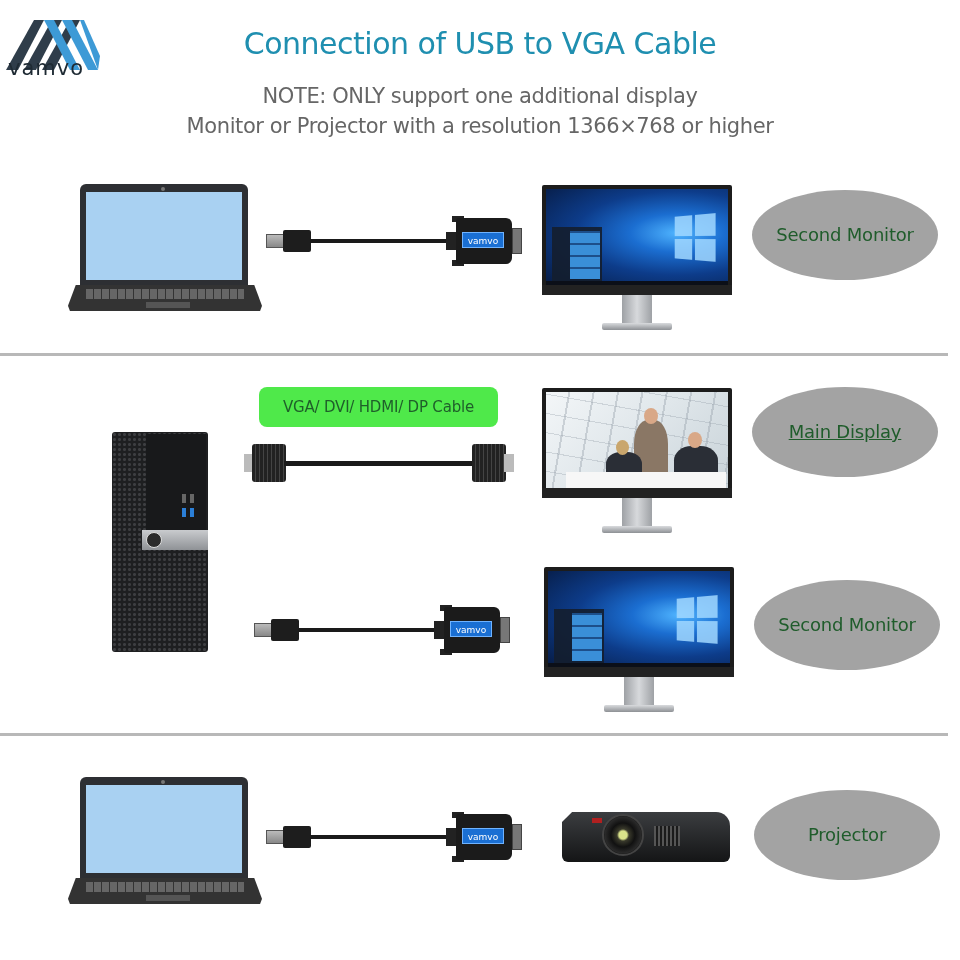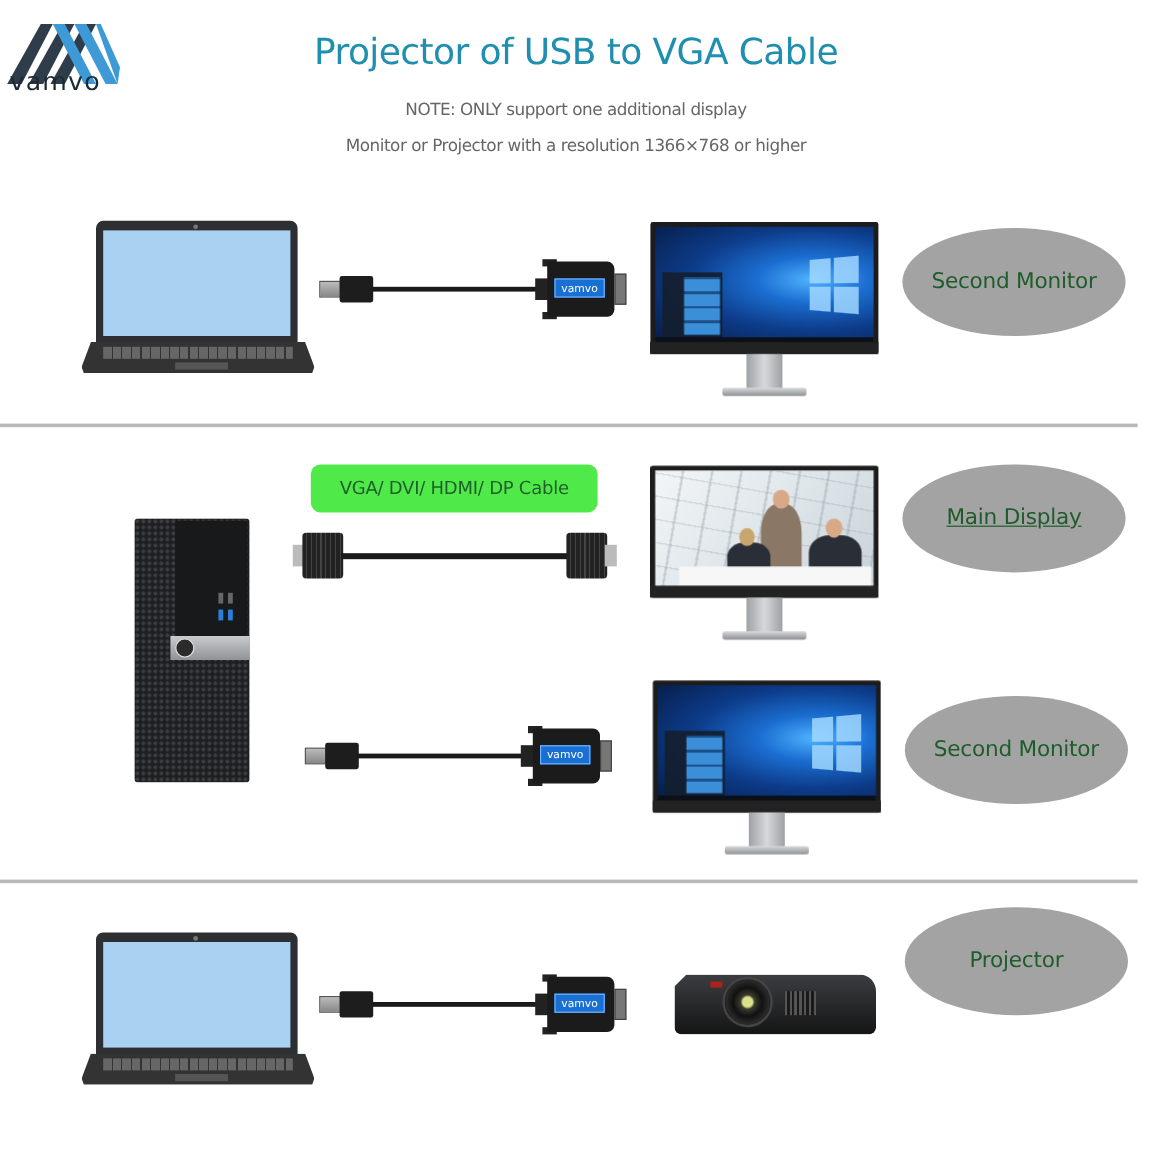--- a/index.html
+++ b/index.html
@@ -4,21 +4,21 @@
 <style>
   * { box-sizing: border-box; margin: 0; padding: 0; }
   html, body { width: 960px; height: 960px; background: #ffffff; overflow: hidden; }
   body { position: relative; font-family: "DejaVu Sans", sans-serif; }
   .abs { position: absolute; }
 
   
   .logo { left: 4px; top: 6px; width: 96px; height: 76px; }
   .logo-word { left: 8px; top: 56px; font-family: "DejaVu Sans", sans-serif; font-size: 21px; color: #1e2a33; letter-spacing: 1px; }
   .title { left: 0; width: 960px; top: 26px; text-align: center; font-family: "DejaVu Sans", sans-serif; font-size: 30px; color: #1f8fb0; letter-spacing: -0.5px; }
-  .note { left: 0; width: 960px; text-align: center; font-size: 14px; color: #666; letter-spacing: -0.4px; }
+  .note { left: 0; width: 960px; text-align: center; font-size: 21px; color: #666; letter-spacing: -0.4px; }
   .note1 { top: 84px; }
   .note2 { top: 114px; }
 
   
   .divider { left: 0; width: 948px; height: 3px; background: #b8b8b8; }
 
   
   .laptop { width: 200px; height: 130px; }
   .laptop .lid { position: absolute; left: 14px; top: 0; width: 168px; height: 103px; background: #2d2f33; border-radius: 6px 6px 2px 2px; }
   .laptop .cam { position: absolute; left: 81px; top: 3px; width: 4px; height: 4px; border-radius: 50%; background: #777; }
@@ -91,21 +91,21 @@
 <svg class="abs logo" viewBox="0 0 96 56">
   <polygon points="2,54 30,4 40,4 14,54" fill="#2f3d4a"></polygon>
   <polygon points="20,54 48,4 58,4 32,54" fill="#2f3d4a"></polygon>
   <polygon points="38,54 66,4 76,4 50,54" fill="#2f3d4a"></polygon>
   <polygon points="40,4 50,4 76,54 66,54" fill="#3d9ad6"></polygon>
   <polygon points="58,4 68,4 94,54 84,54" fill="#3d9ad6"></polygon>
   <polygon points="76,4 80,4 96,40 94,54" fill="#3d9ad6"></polygon>
 </svg>
 <div class="abs logo-word">vamvo</div>
 
-<div class="abs title">Projector of USB  to  VGA Cable</div>
+<div class="abs title">Connection of USB  to  VGA Cable</div>
 <div class="abs note note1">NOTE: ONLY support one additional display</div>
 <div class="abs note note2">Monitor or Projector with a resolution 1366×768 or higher</div>
 
 <div class="abs laptop" style="left:66px; top:184px;">
   <div class="lid">
       <div class="cam"></div>
       <div class="screen"></div>
     </div>
   <div class="base"></div>
     <div class="keys"></div>
@@ -235,13 +235,13 @@
     <div class="head"></div>
   <div class="label">vamvo</div>
   <div class="pins"></div>
 </div>
 <div class="abs projector">
   <div class="body"></div>
     <div class="red"></div>
     <div class="lens"></div>
     <div class="vent"></div>
 </div>
-<div class="abs oval" style="left:754px; top:756px;">Projector</div>
+<div class="abs oval" style="left:754px; top:790px;">Projector</div>
 
 </body></html>

